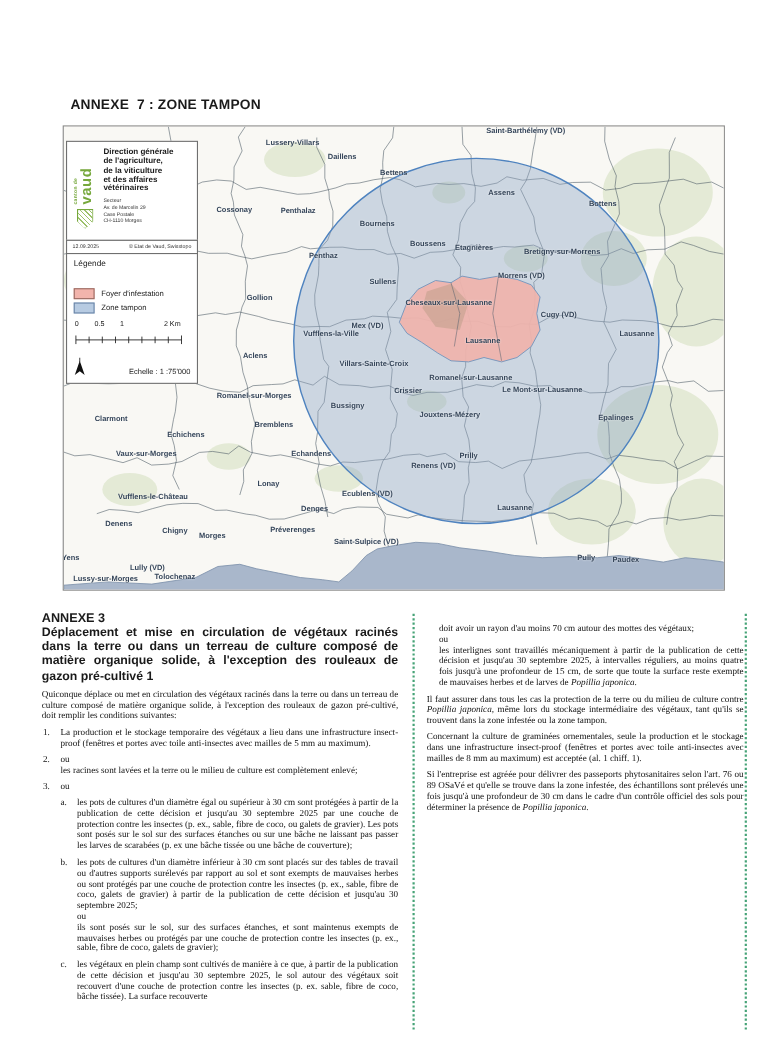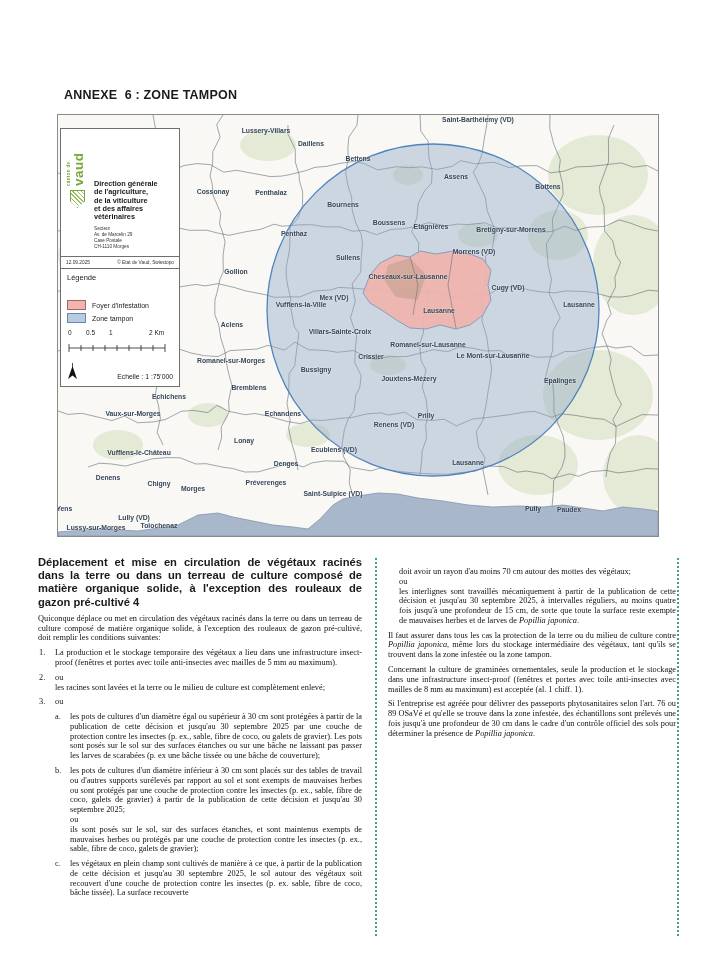--- a/index.html
+++ b/index.html
@@ -20,21 +20,21 @@
   .pbox{background:#fff;border:1px solid #6f6f6f;margin-top:-1px;padding:4px 5px;box-sizing:border-box;}
   #agency-box{display:flex;padding:5px 4px 6px 4px;}
   #logo{position:relative;width:27px;height:78px;flex:none;}
   .logo-rot{position:absolute;left:2px;top:52px;transform:rotate(-90deg);transform-origin:0 0;
        width:52px;line-height:1;color:#76a83c;}
   .l-small{display:block;font-size:4.6px;font-weight:bold;letter-spacing:.3px;}
   .l-big{display:block;font-size:13.5px;font-weight:bold;letter-spacing:.5px;}
   .shield{position:absolute;left:5px;top:56px;width:13px;height:16px;border:1.5px solid #76a83c;
        background:repeating-linear-gradient(45deg,#9cc06a 0 1px,#fff 1px 3px);
        clip-path:polygon(0 0,100% 0,100% 62%,50% 100%,0 62%);}
-  .agency-text{margin-left:2px;margin-top:46px;}
+  .agency-text{margin-left:2px;}
   .agency-name{font-size:7.3px;font-weight:bold;line-height:1.14;white-space:pre-line;}
   .agency-addr{font-size:4.7px;color:#333;line-height:1.3;margin-top:4px;white-space:pre-line;}
   .daterow{display:flex;justify-content:space-between;font-size:4.8px;color:#333;padding:3px 5px;}
   .decision{padding:4px 3px 5px 3px;}
   .dec-title{font-size:8px;font-weight:bold;text-align:center;line-height:1.25;}
   .dec-sub{font-size:6.5px;font-weight:bold;text-align:center;margin-top:4px;}
   .legendbox{padding:4px 6px 6px 6px;}
   .leg-title{font-size:7.5px;margin-bottom:18px;}
   .leg-item{display:flex;align-items:center;margin:3px 0;}
   .leg-swatch{display:inline-block;width:17px;height:8px;border:1px solid #777;margin-right:6px;flex:none;}
@@ -57,21 +57,21 @@
   .b-li1{position:relative;padding-left:17px;}
   .b-li1>.lbl{position:absolute;left:1px;}
   .b-li2{position:relative;padding-left:32px;}
   .b-li2>.lbl{position:absolute;left:17px;}
   .b-cont{padding-left:11px;}
   i{font-style:italic;}
 </style>
 </head>
 <body>
 
-<div id="annexe2-title">ANNEXE  6 : ZONE TAMPON</div>
+<div id="annexe2-title">ANNEXE  7 : ZONE TAMPON</div>
 
 <div id="map">
   <svg class="basemap" width="600" height="421" viewBox="0 0 600 421">
     <rect x="0" y="0" width="600" height="421" fill="#f9f8f4"></rect>
     <g>
       <ellipse class="greenpatch" cx="60" cy="60" rx="45" ry="35" fill="#e4ead6"></ellipse>
       <ellipse class="greenpatch" cx="30" cy="140" rx="30" ry="25" fill="#e4ead6"></ellipse>
       <ellipse class="greenpatch" cx="90" cy="200" rx="25" ry="18" fill="#e4ead6"></ellipse>
       <ellipse class="greenpatch" cx="210" cy="30" rx="28" ry="16" fill="#e4ead6"></ellipse>
       <ellipse class="greenpatch" cx="540" cy="60" rx="50" ry="40" fill="#e4ead6"></ellipse>
@@ -232,21 +232,22 @@
         <span class="echelle">Echelle : 1 :75'000</span>
       </div>
     </div>
   </div>
 </div>
 
 <div id="annexe3">
   <div class="divider" id="divider-center" style="border-left-color: rgb(70, 163, 119);"></div>
   <div class="divider" id="divider-right" style="border-left-color: rgb(70, 163, 119);"></div>
   <div id="col-left">
-    <div class="a3-heading">Déplacement et mise en circulation de végétaux racinés dans la terre ou dans un terreau de culture composé de matière organique solide, à l'exception des rouleaux de gazon pré-cultivé 4</div>
+    <div class="a3-title">ANNEXE 3</div>
+    <div class="a3-heading">Déplacement et mise en circulation de végétaux racinés dans la terre ou dans un terreau de culture composé de matière organique solide, à l'exception des rouleaux de gazon pré-cultivé 1</div>
     <div class="bodytext" id="left-blocks">
         <div class="block b-p">Quiconque déplace ou met en circulation des végétaux racinés dans la terre ou dans un terreau de culture composé de matière organique solide, à l'exception des rouleaux de gazon pré-cultivé, doit remplir les conditions suivantes:</div>
         <div class="block b-li1"><span class="lbl">1.</span>La production et le stockage temporaire des végétaux a lieu dans une infrastructure insect-proof (fenêtres et portes avec toile anti-insectes avec mailles de 5 mm au maximum).</div>
         <div class="block b-li1"><span class="lbl">2.</span>ou<br>les racines sont lavées et la terre ou le milieu de culture est complètement enlevé;</div>
         <div class="block b-li1"><span class="lbl">3.</span>ou</div>
         <div class="block b-li2"><span class="lbl">a.</span>les pots de cultures d'un diamètre égal ou supérieur à 30 cm sont protégées à partir de la publication de cette décision et jusqu'au 30 septembre 2025 par une couche de protection contre les insectes (p. ex., sable, fibre de coco, ou galets de gravier). Les pots sont posés sur le sol sur des surfaces étanches ou sur une bâche ne laissant pas passer les larves de scarabées (p. ex une bâche tissée ou une bâche de couverture);</div>
         <div class="block b-li2"><span class="lbl">b.</span>les pots de cultures d'un diamètre inférieur à 30 cm sont placés sur des tables de travail ou d'autres supports surélevés par rapport au sol et sont exempts de mauvaises herbes ou sont protégés par une couche de protection contre les insectes (p. ex., sable, fibre de coco, galets de gravier) à partir de la publication de cette décision et jusqu'au 30 septembre 2025;<br>ou<br>ils sont posés sur le sol, sur des surfaces étanches, et sont maintenus exempts de mauvaises herbes ou protégés par une couche de protection contre les insectes (p. ex., sable, fibre de coco, galets de gravier);</div>
         <div class="block b-li2"><span class="lbl">c.</span>les végétaux en plein champ sont cultivés de manière à ce que, à partir de la publication de cette décision et jusqu'au 30 septembre 2025, le sol autour des végétaux soit recouvert d'une couche de protection contre les insectes (p. ex. sable, fibre de coco, bâche tissée). La surface recouverte</div>
       </div>
   </div>

